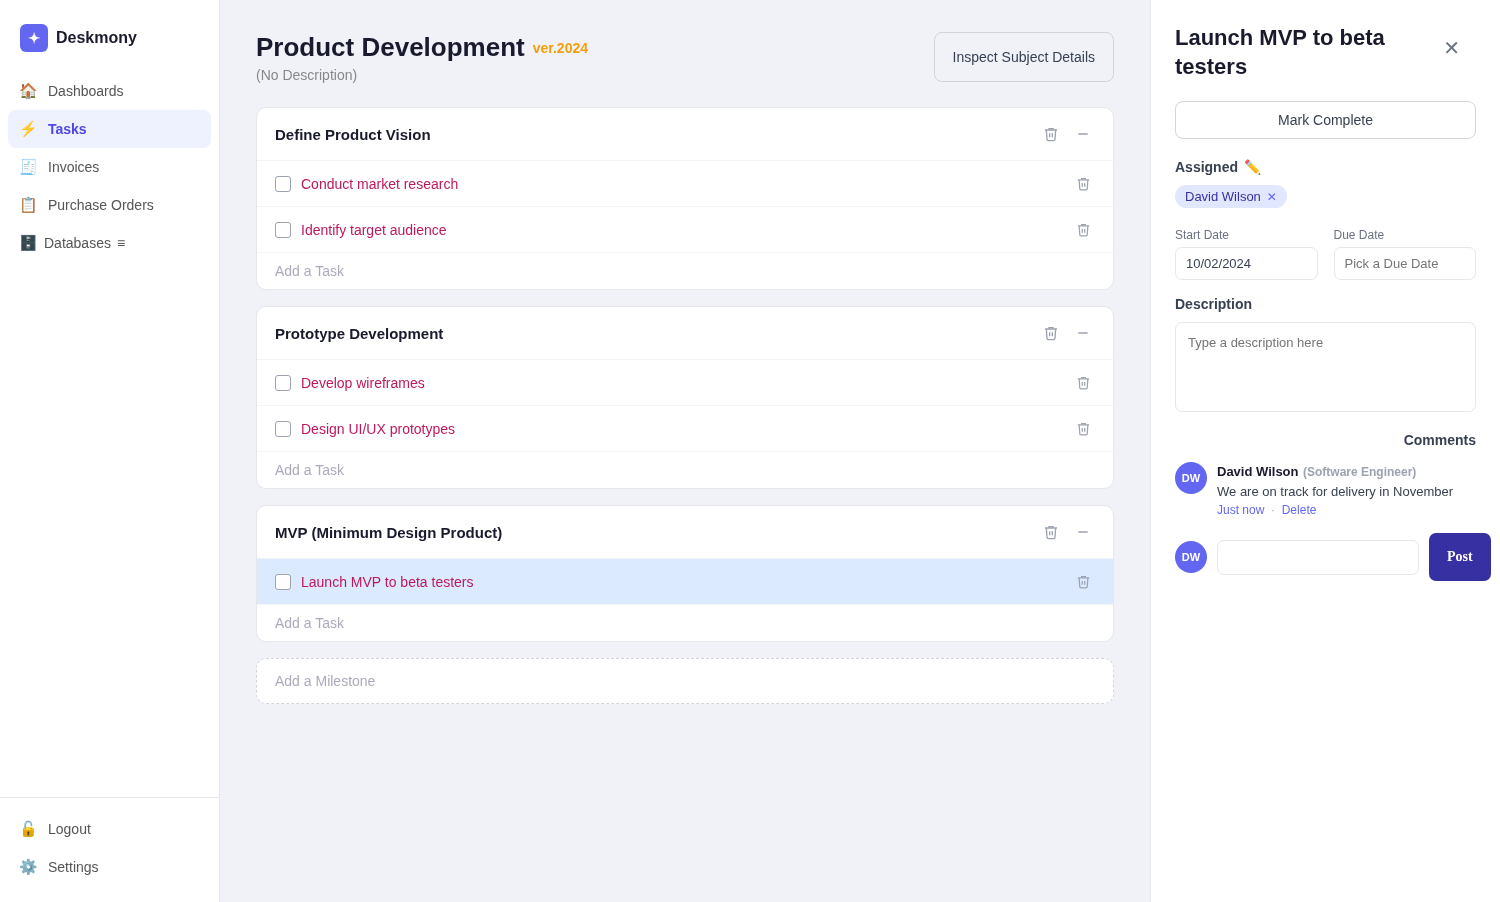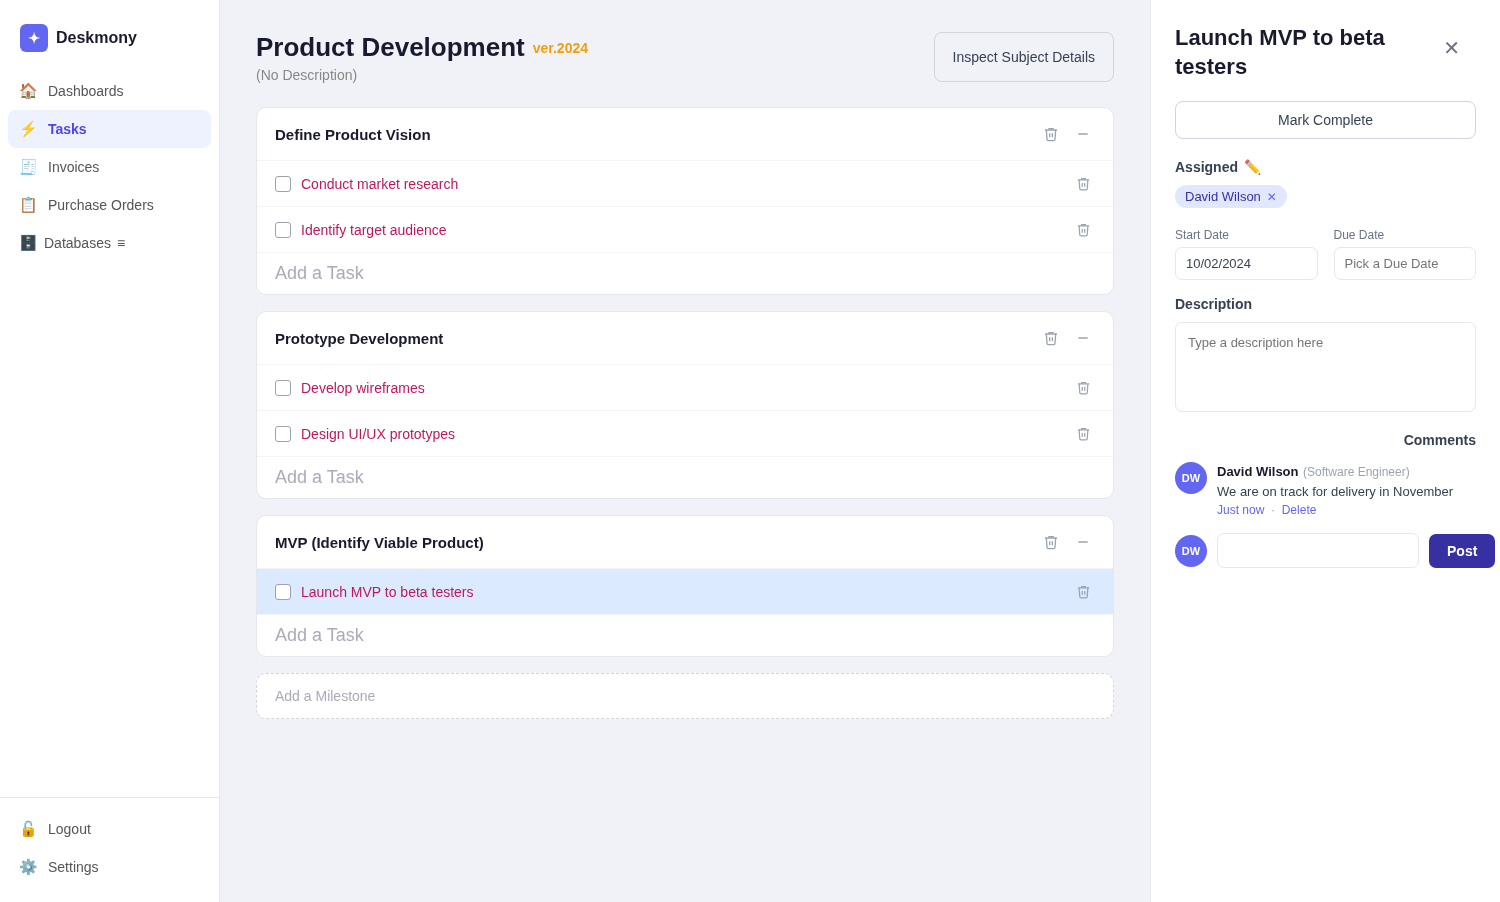--- a/index.html
+++ b/index.html
@@ -84,21 +84,21 @@
       font-size: 14px; color: #be185d;
     }
     .task-item.selected { background: #dbeafe; }
     .task-left { display: flex; align-items: center; gap: 10px; }
     .task-checkbox {
       width: 16px; height: 16px; border: 1.5px solid #9ca3af;
       border-radius: 3px; flex-shrink: 0; background: white; cursor: pointer;
     }
     .add-task {
       padding: 10px 18px; border-top: 1px solid #f3f4f6;
-      color: #aab; font-size: 18px; cursor: pointer;
+      color: #aab; font-size: 14px; cursor: pointer;
     }
     .add-milestone-row {
       background: #fff; border: 1.5px dashed #d1d5db; border-radius: 10px;
       padding: 14px 18px; color: #aab; font-size: 14px; cursor: pointer;
       text-align: left; width: 100%;
     }
 
     
     .right-panel {
       width: 350px;
@@ -149,33 +149,33 @@
     .comments-label { font-size: 14px; font-weight: 600; color: #374151; margin-bottom: 14px; text-align: right; }
     .comment-item { display: flex; gap: 10px; margin-bottom: 16px; }
     .avatar {
       width: 32px; height: 32px; border-radius: 50%;
       background: #6366f1; color: white;
       display: flex; align-items: center; justify-content: center;
       font-size: 11px; font-weight: 700; flex-shrink: 0;
     }
     .comment-body { flex: 1; }
     .comment-author { font-size: 13px; font-weight: 600; color: #1a1a2e; }
-    .comment-role { font-size: 12px; color: #9ca3af; font-weight: 400; }
+    .comment-role { font-size: 12px; color: #9ca3af; font-weight: 700; }
     .comment-text { font-size: 13px; color: #374151; margin: 4px 0; }
     .comment-meta { font-size: 12px; color: #9ca3af; }
     .comment-meta span { cursor: pointer; color: #6366f1; }
     .comment-input-row { display: flex; gap: 10px; align-items: center; }
     .comment-input {
       flex: 1; border: 1.5px solid #e5e7eb; border-radius: 7px;
       padding: 9px 12px; font-size: 13px; outline: none;
     }
     .post-btn {
       background: #3730a3; color: white; border: none;
-      padding: 9px 18px; border-radius: 7px; font-size: 14px;
-      font-weight: 600; cursor: pointer;
+      padding: 16px 18px; border-radius: 7px; font-size: 14px;
+      font-weight: 600; cursor: pointer; font-family: Liberation Serif, serif;
     }
 
     .databases-row { display: flex; align-items: center; gap: 6px; }
     .databases-dots { font-size: 14px; color: #555; }
   </style>
 </head>
 <body>
 
 <div class="sidebar">
   <div class="logo">
@@ -333,21 +333,21 @@
       </button>
     </div>
     <div class="add-task">
       <span>Add a Task</span>
     </div>
   </div>
 
   
   <div class="milestone">
     <div class="milestone-header">
-      <span class="milestone-title">MVP (Identify Viable Product)</span>
+      <span class="milestone-title">MVP (Minimum Design Product)</span>
       <div class="milestone-actions">
         <button class="icon-btn">
           <svg width="16" height="16" viewBox="0 0 24 24" fill="none" stroke="currentColor" stroke-width="2">
               <polyline points="3 6 5 6 21 6"></polyline>
               <path d="M19 6l-1 14a2 2 0 01-2 2H8a2 2 0 01-2-2L5 6"></path>
               <path d="M10 11v6M14 11v6"></path>
               <path d="M9 6V4h6v2"></path>
             </svg>
         </button>
         <button class="icon-btn">

